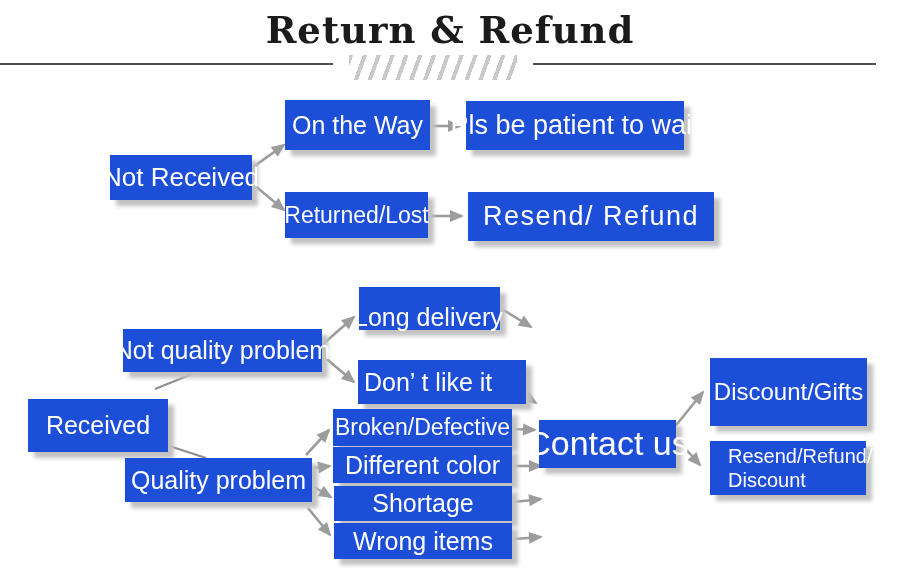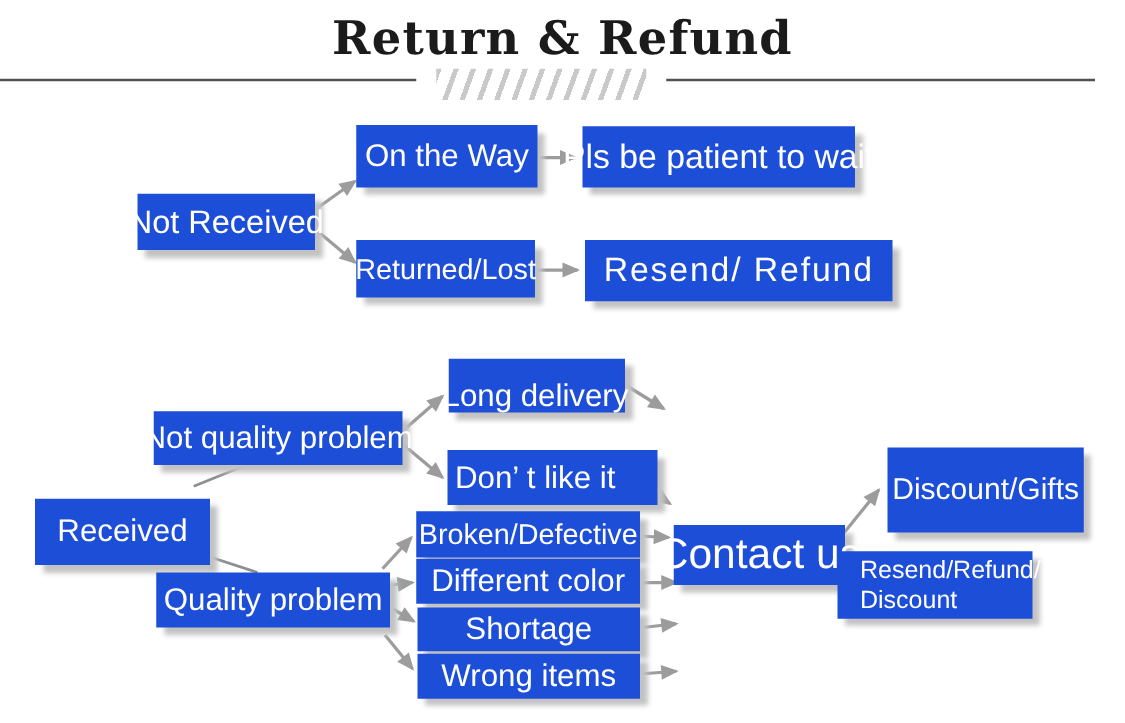--- a/index.html
+++ b/index.html
@@ -120,18 +120,18 @@
   </div>
   <div class="node" style="left:334px;top:523px;width:178px;height:36px;font-size:25px;align-items:center;">
     <span>Wrong items</span>
   </div>
   <div class="node" style="left:539px;top:408px;width:137px;height:48px;font-size:34px;margin-top:12px;">
     <span>Contact us</span>
   </div>
   <div class="node" style="left:710px;top:358px;width:157px;height:68px;font-size:24px;">
     <span>Discount/Gifts</span>
   </div>
-  <div class="node stack" style="left:670px;top:441px;width:156px;height:54px;font-size:20px;padding-left:18px;">
+  <div class="node stack" style="left:710px;top:441px;width:156px;height:54px;font-size:20px;padding-left:18px;">
     <span class="ln">Resend/Refund/</span>
     <span class="ln">Discount</span>
   </div>
 
 </div>
 
 </body></html>

